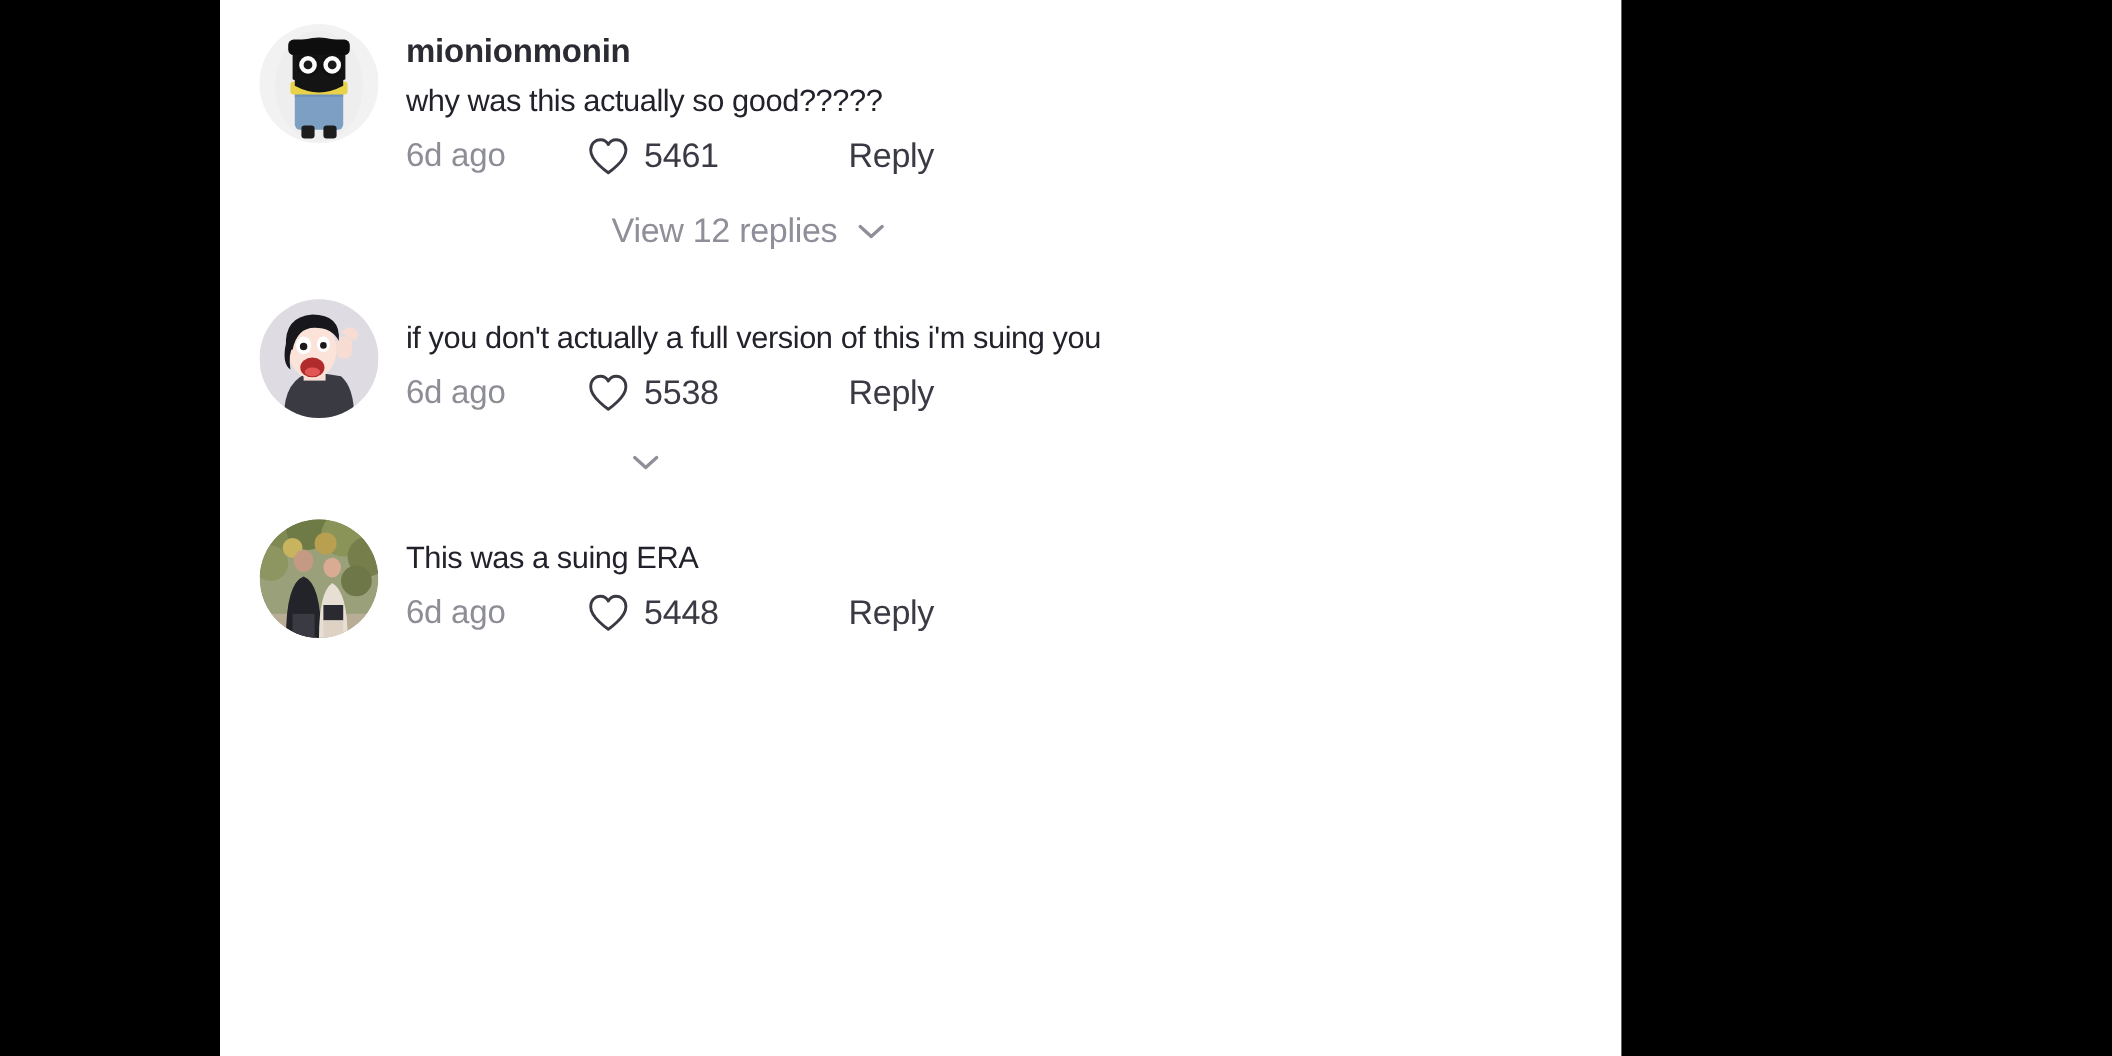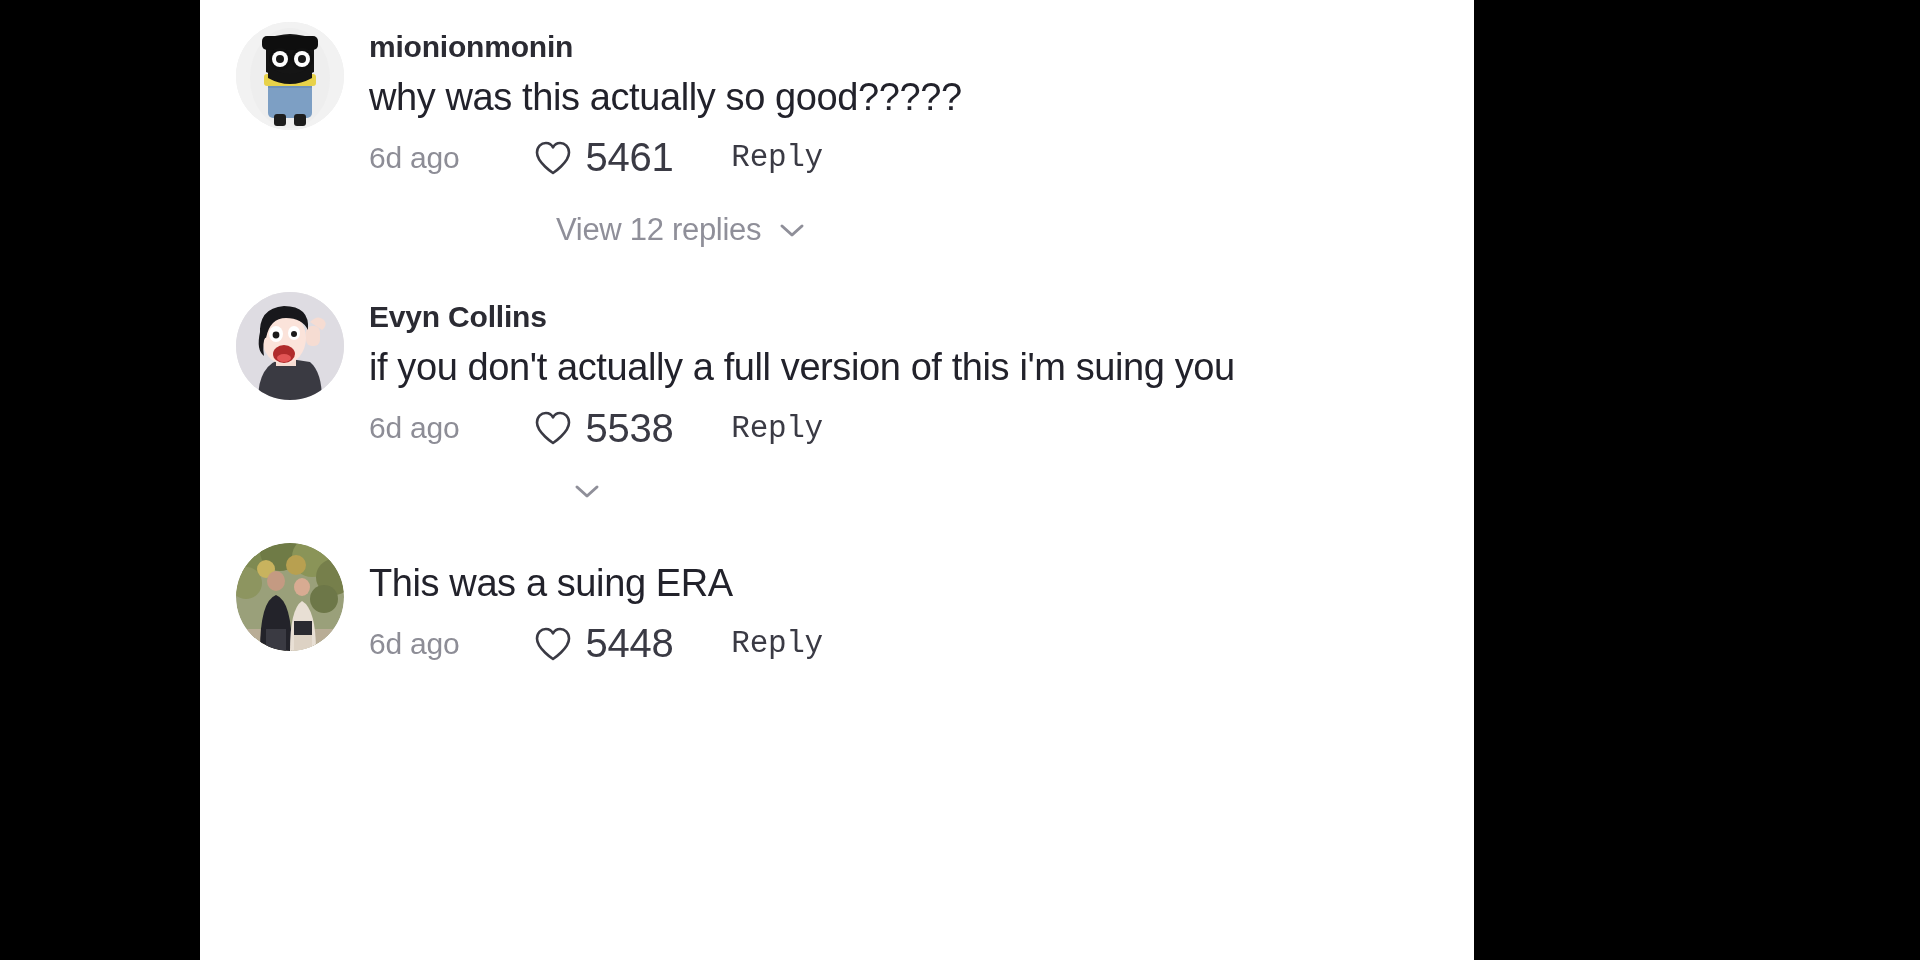--- a/index.html
+++ b/index.html
@@ -72,21 +72,21 @@
   .author {
     font-size: 30px;
     font-weight: bold;
     color: #2b2b33;
     line-height: 1.15;
     letter-spacing: -0.2px;
   }
 
   .comment-text {
     margin-top: 10px;
-    font-size: 38px;
+    font-size: 28px;
     color: #22222b;
     line-height: 1.18;
     letter-spacing: -0.4px;
     white-space: nowrap;
   }
 
   .meta-row {
     margin-top: 16px;
     display: flex;
     align-items: center;
@@ -108,35 +108,35 @@
 
   .heart-icon {
     display: inline-block;
     width: 38px;
     height: 36px;
     margin-right: 14px;
   }
   .heart-icon svg { display: block; width: 38px; height: 36px; }
 
   .like-count {
-    font-size: 40px;
+    font-size: 31px;
     color: #3a3a44;
     letter-spacing: -0.3px;
   }
 
   .reply-btn {
-    margin-left: 58px;
+    margin-left: 118px;
     font-size: 31px;
     color: #3a3a44;
     letter-spacing: -0.3px;
     cursor: pointer;
     background: none;
     border: none;
     padding: 0;
-    font-family: Liberation Mono, monospace;
+    font-family: Liberation Sans, sans-serif;
   }
 
   .view-replies-row {
     display: flex;
     align-items: center;
     margin: 32px 0 44px 0;
     padding-left: 356px;
     cursor: pointer;
     width: fit-content;
   }
@@ -241,21 +241,20 @@
             <ellipse cx="40" cy="42" rx="7" ry="8" fill="#ffffff"></ellipse>
             <circle cx="40" cy="43" r="3.4" fill="#1a1a1a"></circle>
             <ellipse cx="58" cy="41" rx="6" ry="7" fill="#ffffff"></ellipse>
             <circle cx="58" cy="42" r="3" fill="#1a1a1a"></circle>
 
             <ellipse cx="48" cy="62" rx="11" ry="9" fill="#b02b2b"></ellipse>
             <ellipse cx="48" cy="66" rx="7" ry="4" fill="#e25555"></ellipse>
           </svg>
         </div>
         <div class="comment-body">
-          <div class="author">Evyn Collins</div>
           <div class="comment-text">if you don't actually a full version of this i'm suing you</div>
           <div class="meta-row">
             <span class="timestamp">6d ago</span>
             <span class="like-group">
               <span class="heart-icon">
                 <svg viewBox="0 0 38 36" xmlns="http://www.w3.org/2000/svg">
                   <path d="M19 33 C19 33 3 22.5 3 12.5 C3 6.9 7.1 3 11.9 3 C15.1 3 17.7 4.8 19 7.4 C20.3 4.8 22.9 3 26.1 3 C30.9 3 35 6.9 35 12.5 C35 22.5 19 33 19 33 Z" fill="none" stroke="#3a3a44" stroke-width="2.6" stroke-linejoin="round"></path>
                 </svg>
               </span>
               <span class="like-count">5538</span>

